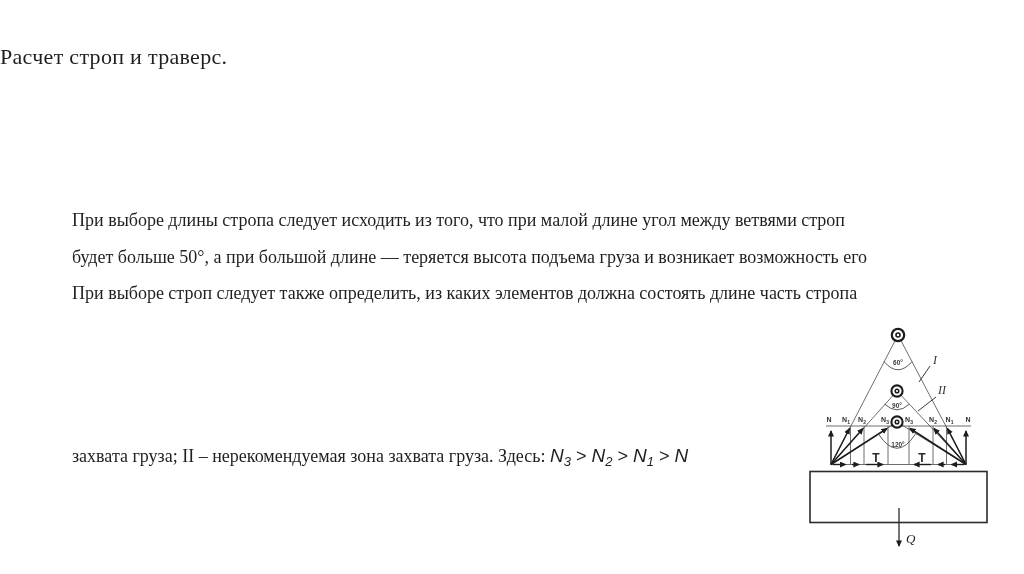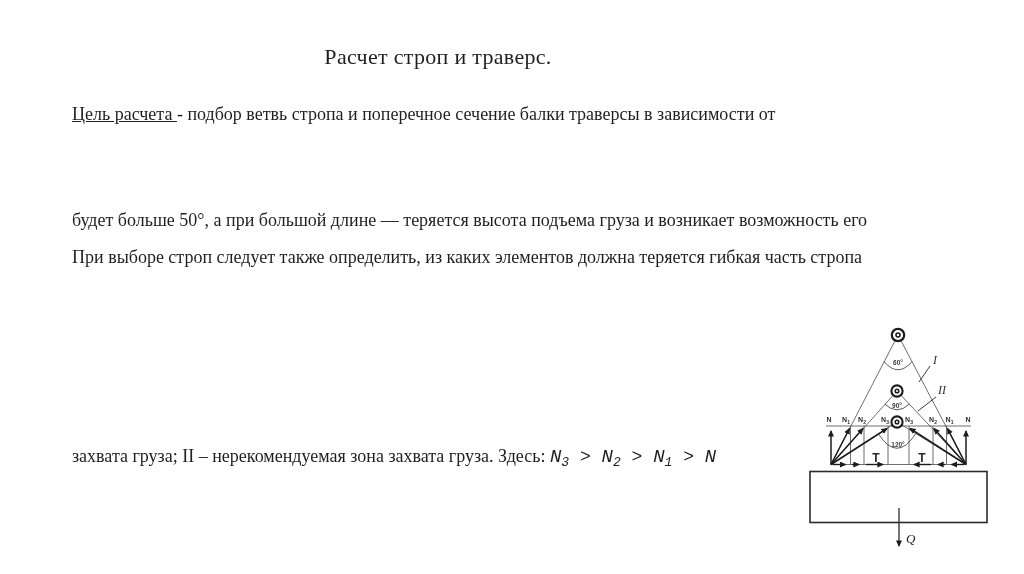--- a/index.html
+++ b/index.html
@@ -11,21 +11,21 @@
     background: #ffffff;
     font-family: "Liberation Serif", serif;
     color: #1f1f1f;
     overflow: hidden;
   }
   .title {
     position: absolute;
     top: 44px;
     left: 0;
     width: 876px;
-    text-align: center;
+    text-align: left;
     font-size: 22px;
     letter-spacing: 0.3px;
   }
   .textblock {
     position: absolute;
     left: 72px;
     font-size: 18px;
     white-space: nowrap;
   }
   .textblock .line { line-height: 36.5px; }
@@ -42,21 +42,21 @@
   }
   .caption .cap-line { line-height: 38px; white-space: nowrap; }
   .caption .cap-line.justified {
     white-space: normal;
     text-align: justify;
     text-align-last: justify;
   }
   .math {
     font-style: italic;
     font-size: 19px;
-    font-family: Liberation Mono, monospace;
+    font-family: Liberation Sans, sans-serif;
     margin-top: 14px;
   }
   .math sub {
     font-size: 13px;
     font-style: italic;
     vertical-align: -4px;
     line-height: 0;
   }
   .gt { font-style: normal; font-size: 18px; }
   .figure-wrap {
@@ -78,26 +78,26 @@
   .qlabel { font-family: "Liberation Serif", serif; font-style: italic; font-size: 13px; fill: #222; }
 </style>
 </head>
 <body>
 
 <div class="page">
 
   <div class="title">Расчет строп и траверс.</div>
 
   <div class="textblock" id="para1">
-    <div class="line"><span class="lead-underline">Цель расчета </span><span>- подбор ветвь стропа и поперечное сечение балки траверсы в зависимости от</span></div>
   </div>
 
   <div class="textblock" id="para2">
+    <div class="line">При выборе длины стропа следует исходить из того, что при малой длине угол между ветвями строп</div>
     <div class="line">будет больше 50°, а при большой длине — теряется высота подъема груза и возникает возможность его</div>
-    <div class="line">При выборе строп следует также определить, из каких элементов должна теряется гибкая часть стропа</div>
+    <div class="line">При выборе строп следует также определить, из каких элементов должна состоять длине часть стропа</div>
   </div>
 
   <div class="caption">
     <div class="cap-line"><span>захвата груза; II – нерекомендуемая зона захвата груза. Здесь: </span><span class="math"><i>N</i><sub>3</sub><span class="gt"> &gt; </span><i>N</i><sub>2</sub><span class="gt"> &gt; </span><i>N</i><sub>1</sub><span class="gt"> &gt; </span><i>N</i><sub></sub></span></div>
   </div>
 
   <div class="figure-wrap">
     <svg width="200" height="250" viewBox="0 0 200 250">
       <defs>
         <marker id="ah" markerWidth="8" markerHeight="7" refX="5.6" refY="3" orient="auto" markerUnits="userSpaceOnUse">

